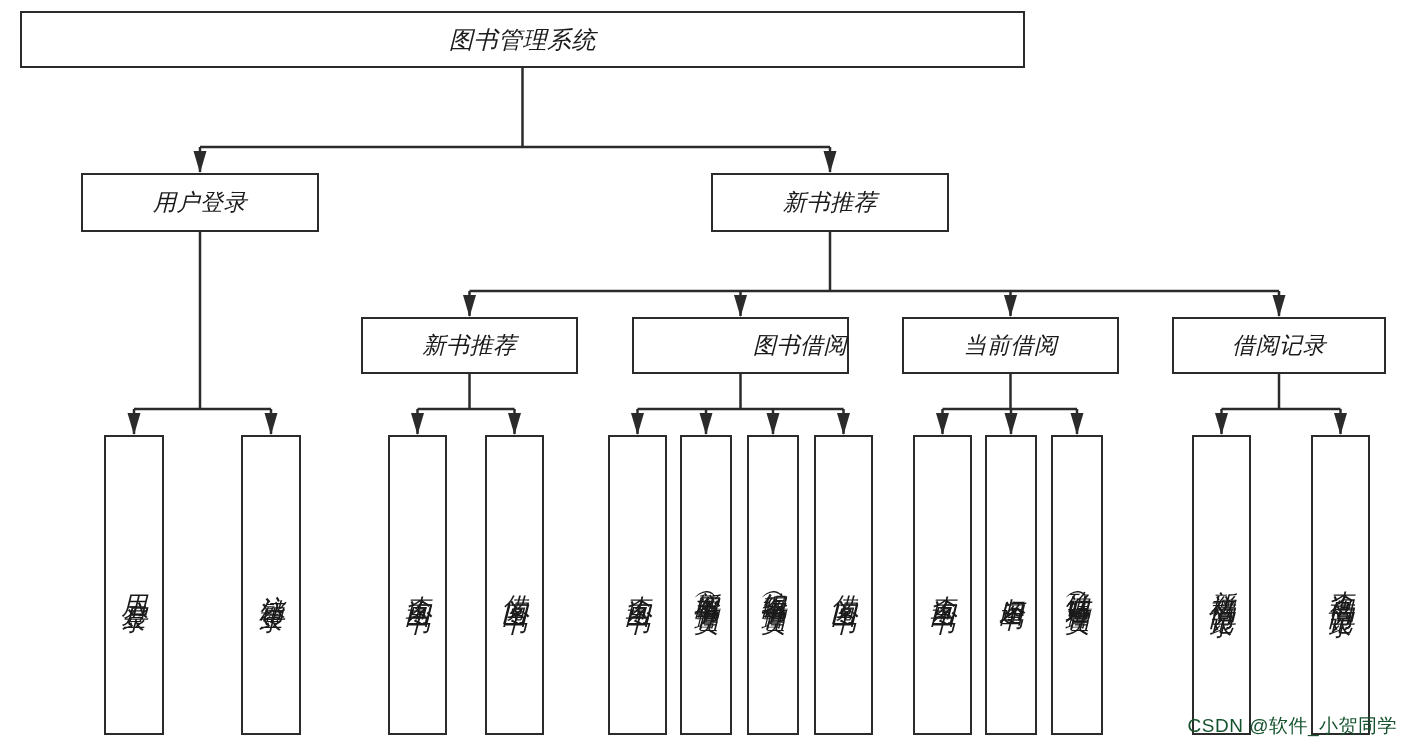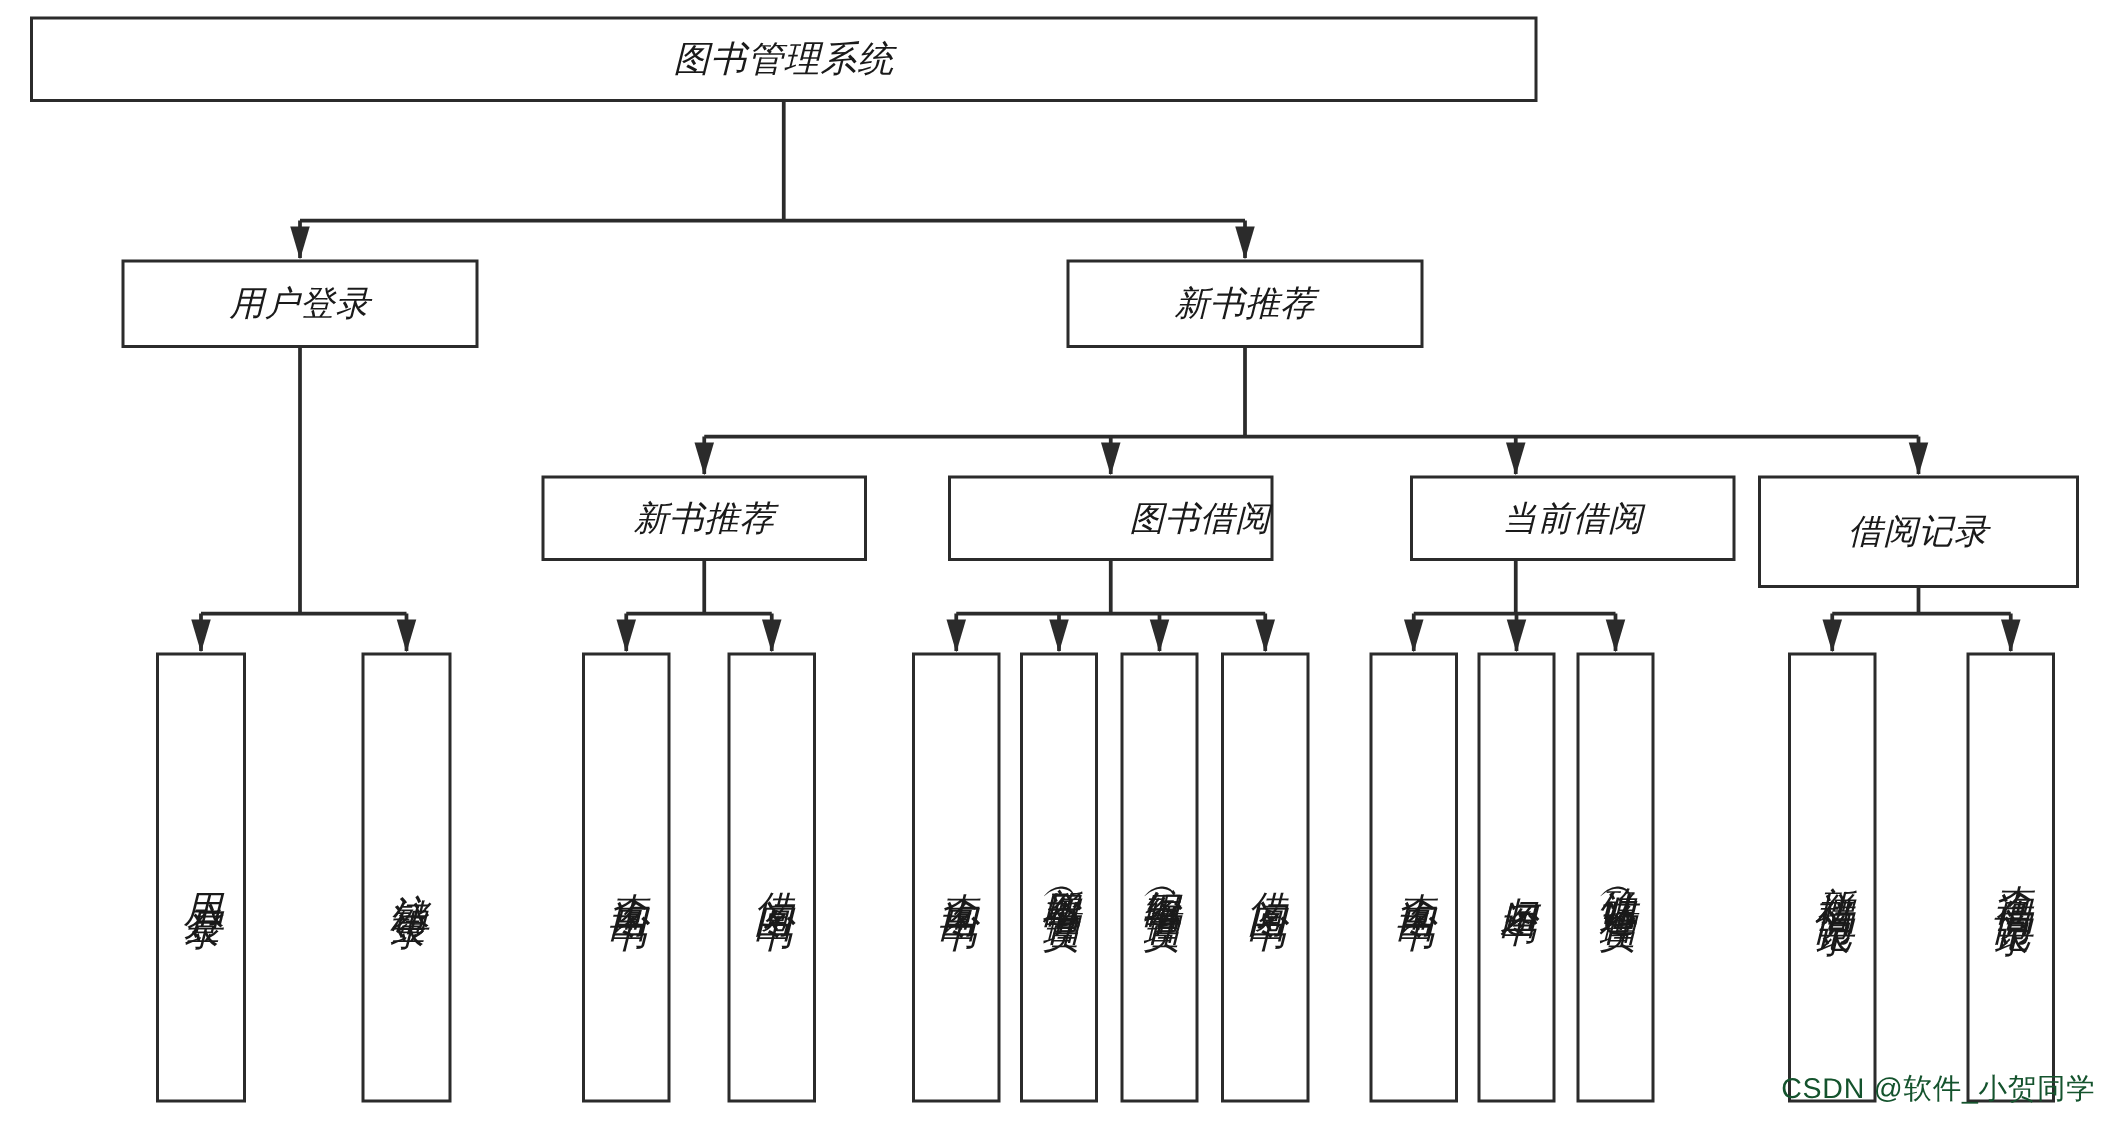--- a/index.html
+++ b/index.html
@@ -160,24 +160,24 @@
       </div>
       <div class="node horiz" style="left: 711px; top: 173px; width: 238px; height: 59px;">
         <span class="label">新书推荐</span>
       </div>
       <div class="node horiz" style="left: 361px; top: 317px; width: 217px; height: 57px;">
         <span class="label">新书推荐</span>
       </div>
       <div class="node horiz" style="left: 632px; top: 317px; width: 217px; height: 57px; justify-content: flex-end;">
         <span class="label">图书借阅</span>
       </div>
-      <div class="node horiz" style="left: 902px; top: 317px; width: 217px; height: 57px; margin-left: 38px;">
+      <div class="node horiz" style="left: 902px; top: 317px; width: 217px; height: 57px;">
         <span class="label">当前借阅</span>
       </div>
-      <div class="node horiz" style="left: 1172px; top: 317px; width: 214px; height: 75px;">
+      <div class="node horiz" style="left: 1172px; top: 317px; width: 214px; height: 57px;">
         <span class="label">借阅记录</span>
       </div>
       <div class="node vert" style="left: 104px; top: 435px; width: 60px; height: 300px;">
         <span class="label">用户登录</span>
       </div>
       <div class="node vert" style="left: 241px; top: 435px; width: 60px; height: 300px;">
         <span class="label">注销登录</span>
       </div>
       <div class="node vert" style="left: 388px; top: 435px; width: 59px; height: 300px;">
         <span class="label">查询图书</span>

